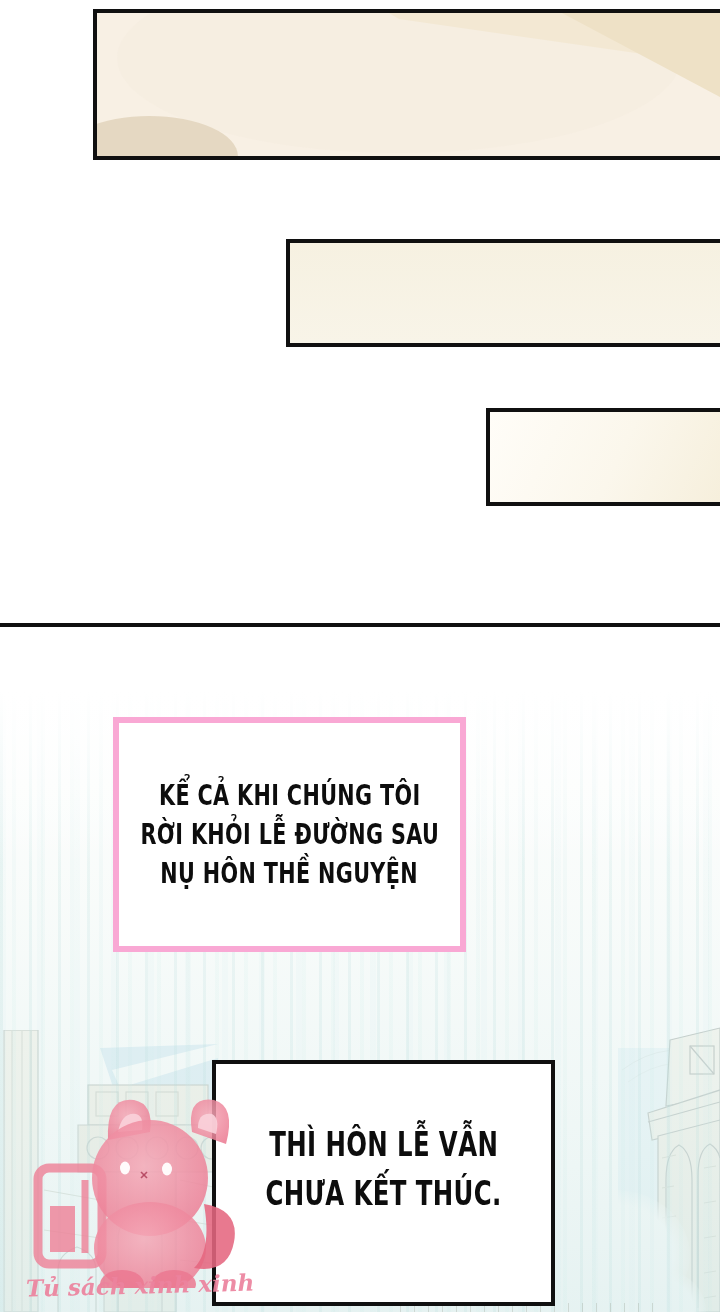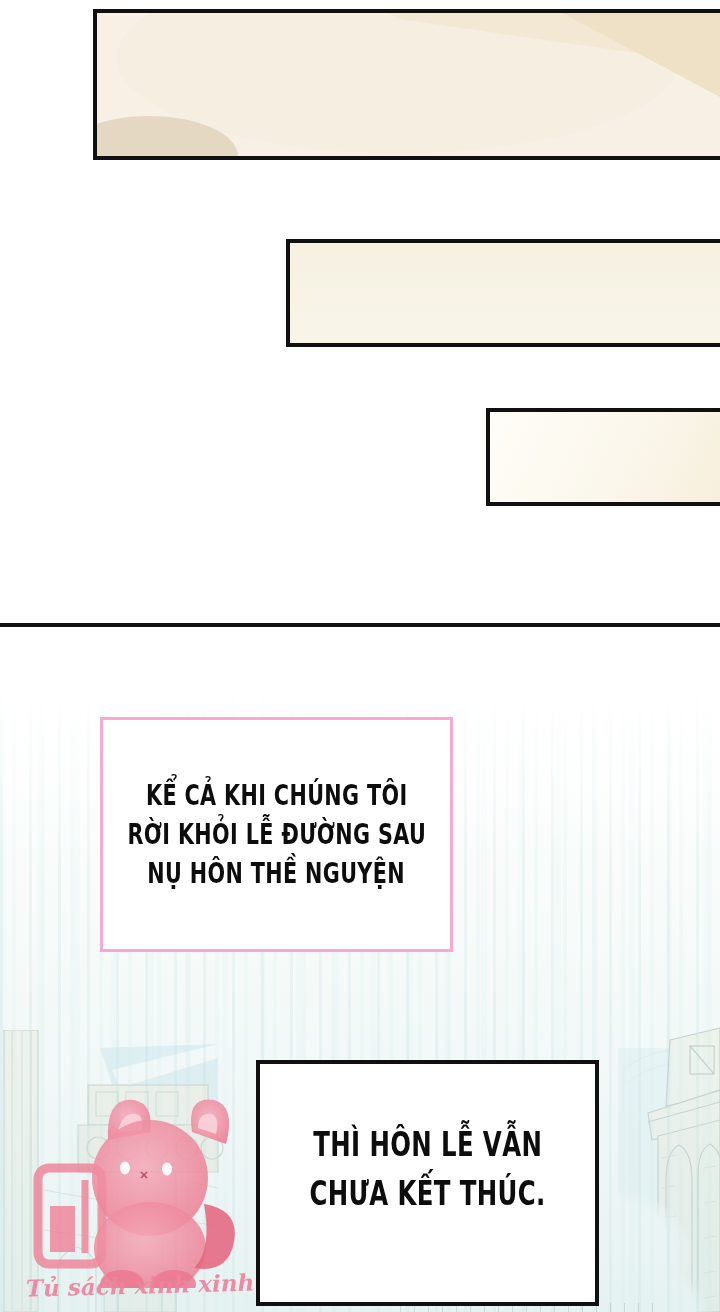--- a/index.html
+++ b/index.html
@@ -29,23 +29,23 @@
   .p1{left:93px;top:9px;width:627px;height:151px;background:#f8f0e4;}
   .p2{left:286px;top:239px;width:434px;height:108px;
       background:linear-gradient(180deg,#f6f1e1 0%,#f8f4e8 100%);}
   .p3{left:486px;top:408px;width:234px;height:98px;
       background:linear-gradient(115deg,#fffdf8 0%,#fbf7ec 55%,#f6efdc 100%);}
   .divider{left:0;top:623px;width:720px;height:4px;background:#101010;}
 
   
   .caption{background:#ffffff;box-sizing:border-box;display:flex;flex-direction:column;
            align-items:center;justify-content:center;z-index:3;}
-  .cap-top{left:100px;top:717px;width:353px;height:235px;border:3px solid #f9a8d4;}
+  .cap-top{left:113px;top:717px;width:353px;height:235px;border:6px solid #f9a8d4;}
   .cap-bot{left:212px;top:1060px;width:343px;height:246px;border:4px solid #101010;
-           padding-bottom:28px;margin-left:44px;}
+           padding-bottom:28px;}
   .cap-line{font-family:"DejaVu Sans","Liberation Sans",sans-serif;font-weight:bold;
             color:#0d0d0d;white-space:nowrap;transform:scaleX(.74);letter-spacing:.5px;}
   .cap-top .cap-line{font-size:28px;line-height:39px;}
   .cap-bot .cap-line{font-size:33px;line-height:49px;}
 
   
   .wm{z-index:5;}
   .wm-text{left:26px;top:1272px;width:200px;font-family:"DejaVu Serif","Liberation Serif",serif;
            font-style:italic;font-weight:bold;font-size:23px;color:rgba(236,130,157,.92);
            transform:rotate(-1.5deg);white-space:nowrap;z-index:5;}

